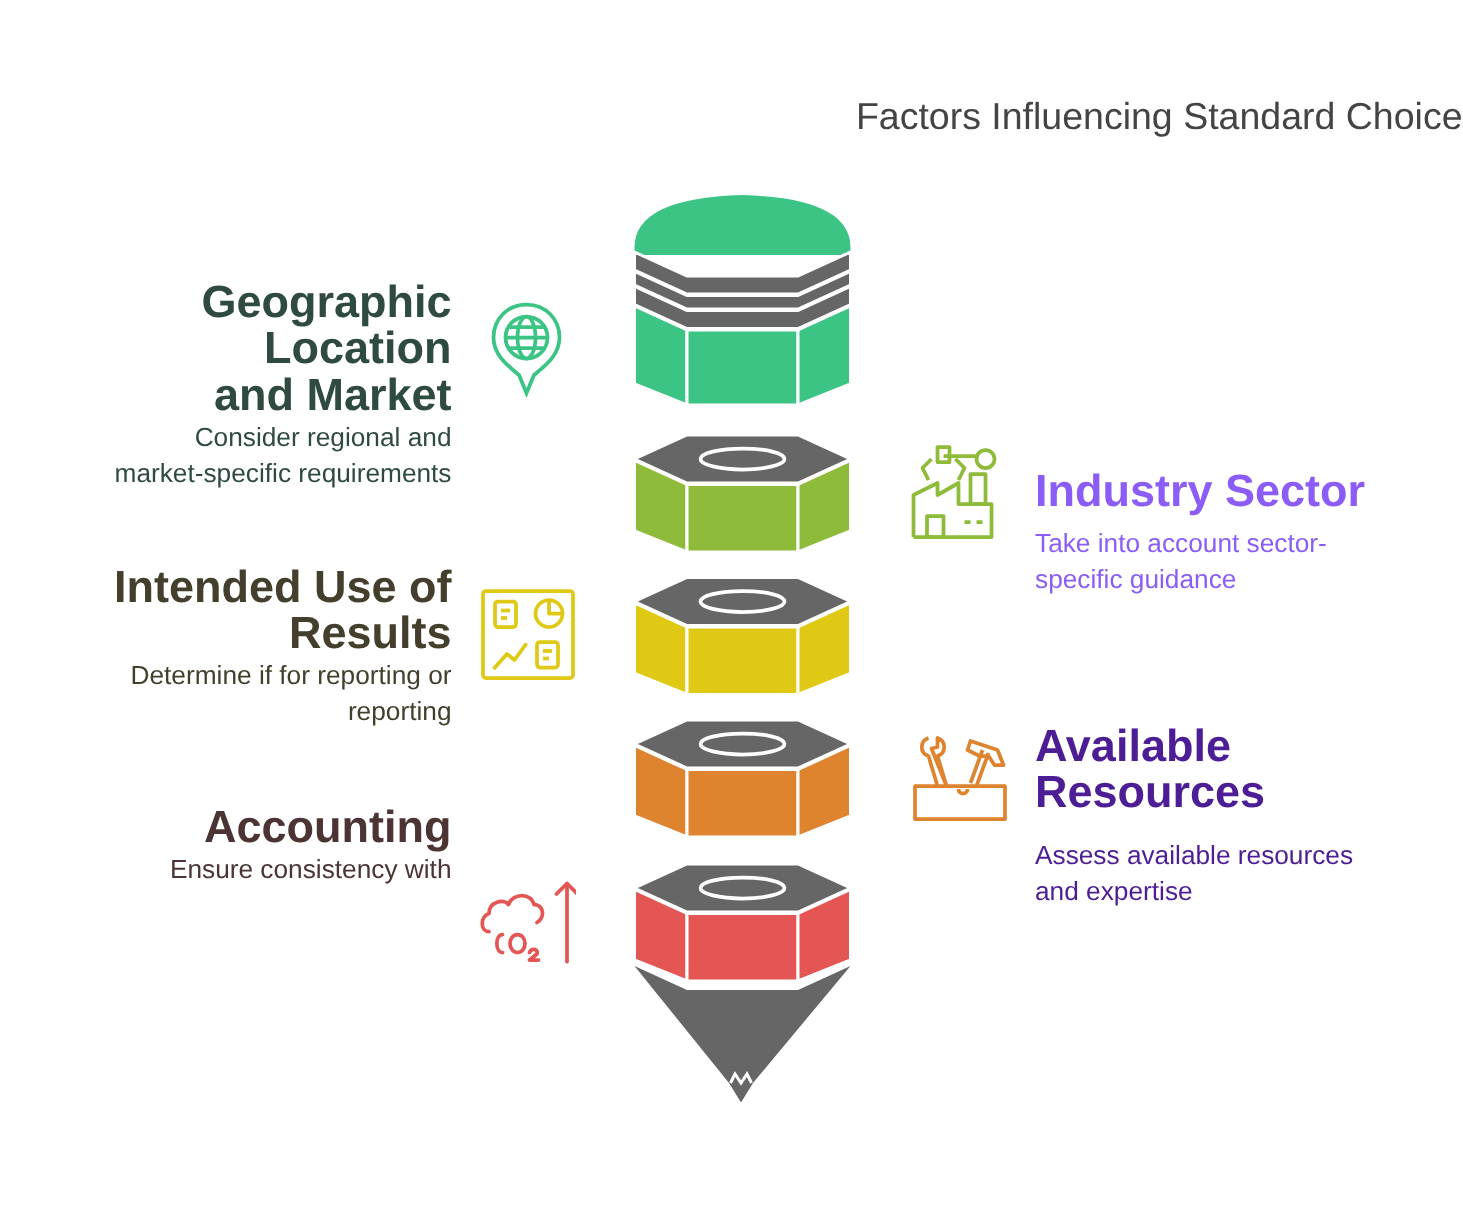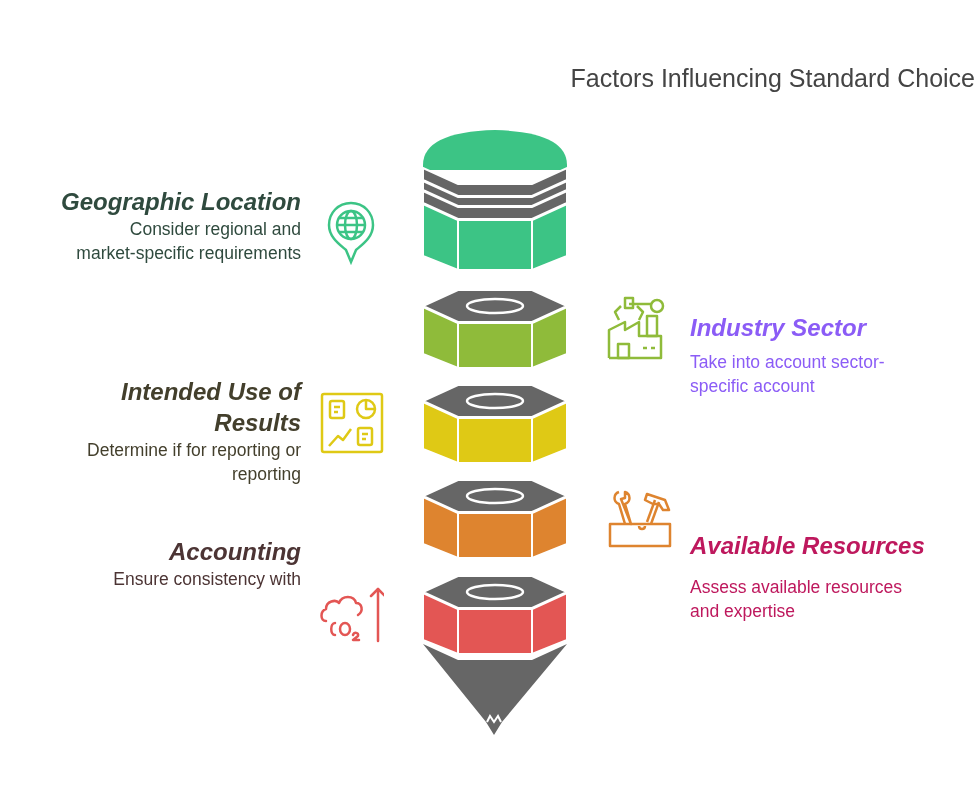--- a/index.html
+++ b/index.html
@@ -4,21 +4,21 @@
 <style>
   html, body { margin: 0; padding: 0; background: #ffffff; }
   body { width: 975px; height: 805px; position: relative; overflow: hidden;
          font-family: "Liberation Sans", "DejaVu Sans", sans-serif; }
   .title { position: absolute; left: 0; width: 975px; top: 64px; text-align: right;
            font-size: 25px; color: #444444; }
   .stack { position: absolute; left: 0; top: 0; }
   .txt { position: absolute; }
   .txt.left { text-align: right; }
   .txt.right { text-align: left; }
-  .hd { font-weight: bold; font-size: 24px; line-height: 31px; font-style: italic; }
+  .hd { font-weight: bold; font-size: 30px; line-height: 31px; }
   .desc { font-size: 17.5px; line-height: 24px; margin-top: 0; }
   .icon { position: absolute; }
 </style>
 </head>
 <body>
 
 <div class="title">Factors Influencing Standard Choice</div>
 
 <svg class="stack" width="975" height="805">
 
@@ -125,49 +125,50 @@
     <ellipse cx="27" cy="46" rx="5" ry="6"></ellipse>
     <path d="M35,52 C36,49 41,49 40,53 L35,57 L41,57"></path>
     <line x1="60" y1="58" x2="60" y2="6"></line>
     <polyline points="53,13 60,6 67,13"></polyline>
   </g>
 </svg>
 
 <div class="txt left" style="right:674px;top:186px;width:300px;color:#2f4a3e">
   <div class="hd">
     <div>Geographic Location</div>
+    <div>and Market</div>
   </div>
   <div class="desc">
     <div>Consider regional and</div>
     <div>market-specific requirements</div>
   </div>
 </div>
 
 <div class="txt right" style="left:690px;top:312px;width:270px;color:#8b5cf6">
   <div class="hd">
     <div>Industry Sector</div>
   </div>
   <div class="desc" style="margin-top:7px">
     <div>Take into account sector-</div>
-    <div>specific account</div>
+    <div>specific guidance</div>
   </div>
 </div>
 
 <div class="txt left" style="right:674px;top:376px;width:300px;color:#433f2c">
   <div class="hd">
     <div>Intended Use of</div>
     <div>Results</div>
   </div>
   <div class="desc">
     <div>Determine if for reporting or</div>
     <div>reporting</div>
   </div>
 </div>
 
-<div class="txt right" style="left:690px;top:530px;width:270px;color:#be185d">
+<div class="txt right" style="left:690px;top:482px;width:270px;color:#4c1d95">
   <div class="hd">
     <div>Available Resources</div>
   </div>
   <div class="desc" style="margin-top:14px">
     <div>Assess available resources</div>
     <div>and expertise</div>
   </div>
 </div>
 
 <div class="txt left" style="right:674px;top:536px;width:300px;color:#4c3434">

